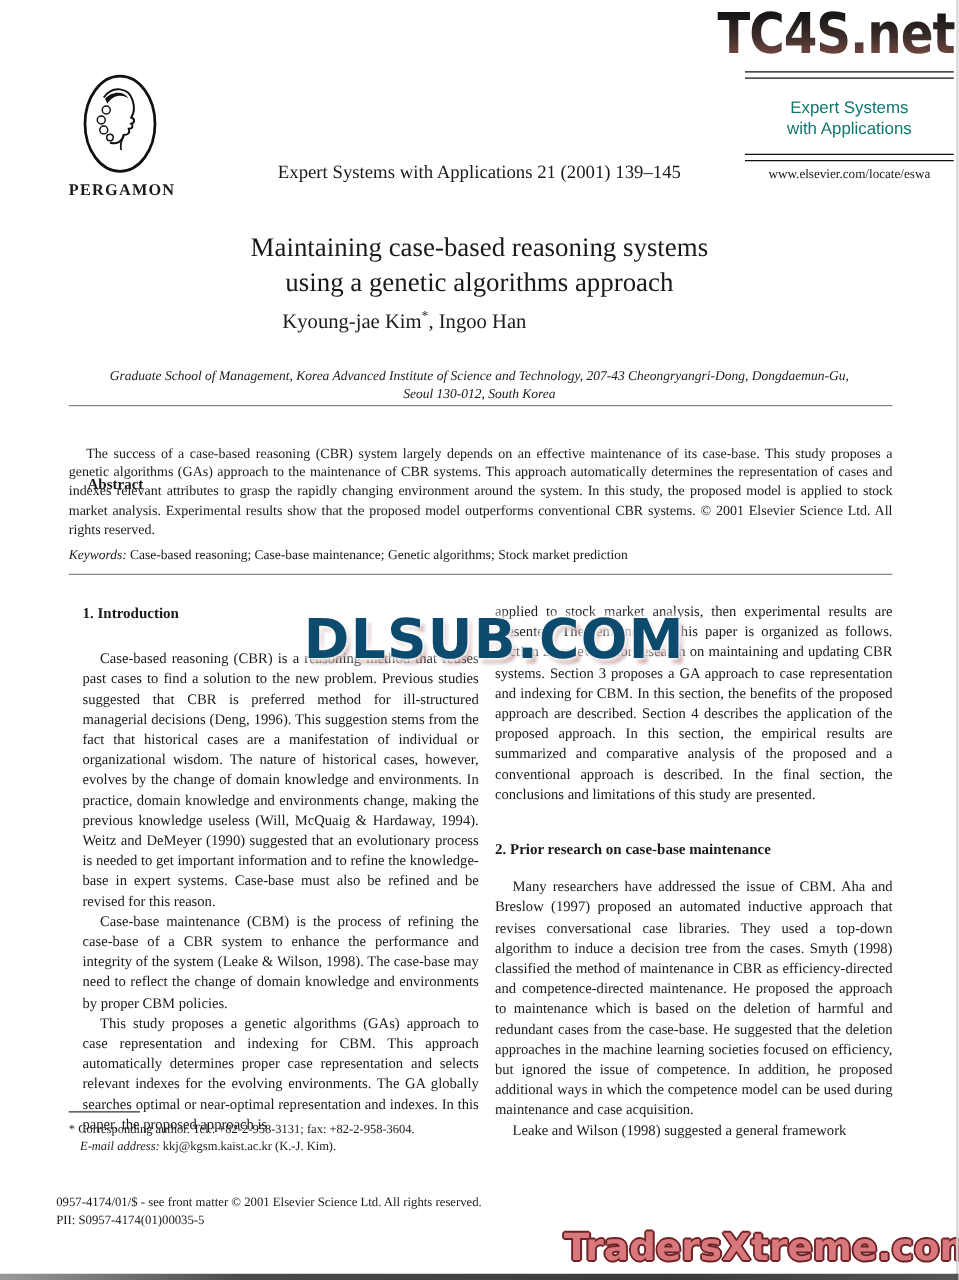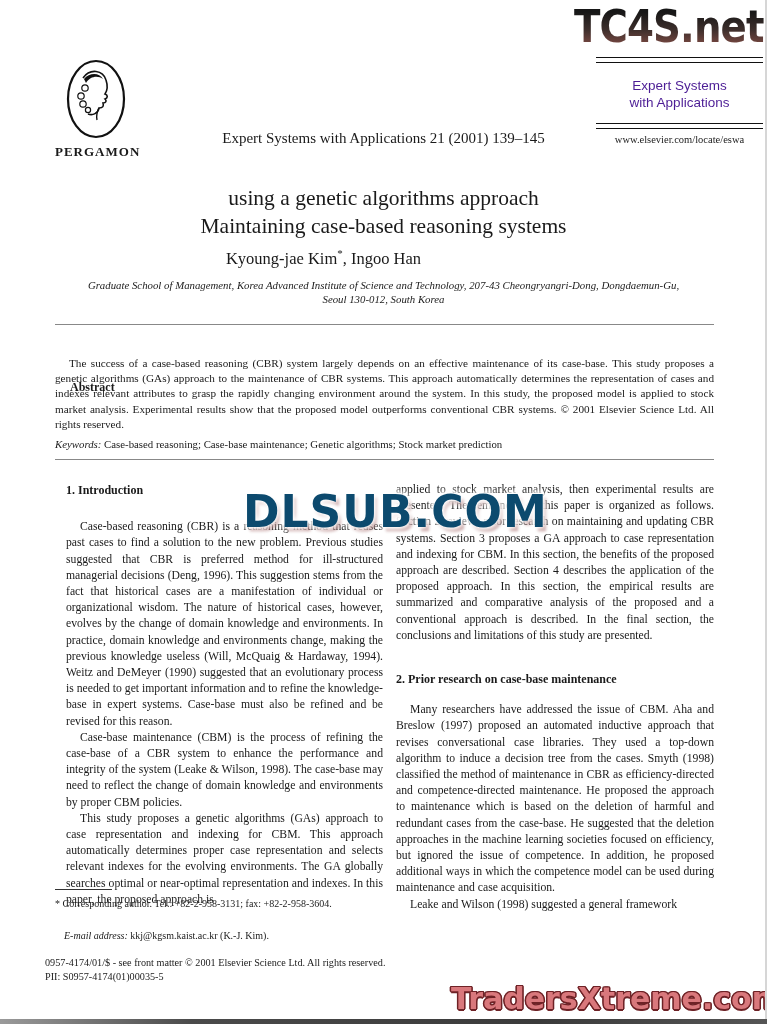--- a/index.html
+++ b/index.html
@@ -8,47 +8,47 @@
     background:#ffffff; overflow:hidden;
     font-family:"Liberation Serif", serif; color:#1a1a1a;
   }
   
   .pergamon { position:absolute; left:55px; top:58px; width:110px; text-align:left; }
   .pergamon svg { display:block; margin-left:8px; }
   .pergamon-name { font-weight:bold; font-size:13px; letter-spacing:1px; margin-top:4px; }
   .citation { position:absolute; left:0; top:130px; width:767px; text-align:center; font-size:15px; }
   .journal-block { position:absolute; left:596px; top:57px; width:167px; text-align:center; }
   .double-rule { height:4px; border-top:1.5px solid #111; border-bottom:1.5px solid #111; }
-  .journal-name { font-family:"Liberation Sans", sans-serif; font-size:13.5px; line-height:17px; color:#4c1d95; padding:14px 0 12px 0; }
+  .journal-name { font-family:"Liberation Sans", sans-serif; font-size:13.5px; line-height:17px; color:#0f766e; padding:14px 0 12px 0; }
   .journal-url { font-size:10.5px; padding-top:5px; }
   
   .title { position:absolute; left:0; top:184px; width:767px; text-align:center; font-size:21.5px; line-height:28px; }
   .authors { position:absolute; left:0; top:247px; width:647px; text-align:center; font-size:16.5px; }
   .authors sup { font-size:11px; }
-  .affiliation { position:absolute; left:0; top:278px; width:767px; text-align:center; font-style:italic; font-size:10.8px; line-height:14px; }
+  .affiliation { position:absolute; left:0; top:294px; width:767px; text-align:center; font-style:italic; font-size:10.8px; line-height:14px; }
   .rule { position:absolute; left:55px; width:659px; height:1px; background:#888; }
   
   .abstract-head { position:absolute; left:70px; top:336px; font-size:12px; font-weight:bold;margin-top:44px; }
   .abstract-body { position:absolute; left:55px; top:356px; width:659px; font-size:11.2px; line-height:15.2px; text-align:justify; }
   .abstract-body .para-indent { text-indent:14px; }
   .keywords { position:absolute; left:55px; top:438px; width:659px; font-size:10.8px; }
   .keywords .kw-label { font-style:italic; }
   
   .col { position:absolute; top:482px; width:317px; font-size:11.7px; line-height:16.2px; text-align:justify; }
   .col-left { left:66px; }
   .col-right { left:396px; width:318px; }
   .sec-head { font-weight:bold; font-size:12px; text-align:left; }
   .col p { margin:0; text-indent:14px; }
   .col p.no-indent { text-indent:0; }
   .col .head-gap { height:21px; }
   .sec2-head-wrap { margin-top:27px; margin-bottom:15px; }
   
   .footnote { position:absolute; left:55px; top:889px; width:330px; font-size:10px; line-height:13.5px; }
   .footnote-rule { width:57px; height:1px; background:#333; margin-bottom:7px; }
-  .footnote .fn-line2 { padding-left:9px;margin-top:18px; }
+  .footnote .fn-line2 { padding-left:9px; }
   .fn-italic { font-style:italic; }
   .footer { position:absolute; left:45px; top:956px; width:420px; font-size:10.2px; line-height:14px; }
   
   .wm-tc4s {
     position:absolute; top:2px; right:3px;
     font-family:"DejaVu Sans", sans-serif; font-weight:bold;
     font-size:45px; letter-spacing:-1px; line-height:50px;
     transform:scaleX(0.86); transform-origin:top right;
     color:#2b2220;
   }
@@ -108,22 +108,22 @@
     <div class="double-rule"></div>
     <div class="journal-name">
       <div>Expert Systems</div>
       <div>with Applications</div>
     </div>
     <div class="double-rule"></div>
     <div class="journal-url">www.elsevier.com/locate/eswa</div>
   </div>
 
   <div class="title">
+    <div>Maintaining case-based reasoning systems</div>
     <div>using a genetic algorithms approach</div>
-    <div>Maintaining case-based reasoning systems</div>
   </div>
 
   <div class="authors"><span>Kyoung-jae Kim</span><sup>*</sup><span>, Ingoo Han</span></div>
 
   <div class="affiliation">
     <div>Graduate School of Management, Korea Advanced Institute of Science and Technology, 207-43 Cheongryangri-Dong, Dongdaemun-Gu,</div>
     <div>Seoul 130-012, South Korea</div>
   </div>
 
   <div class="rule" style="top:324px;"></div>

